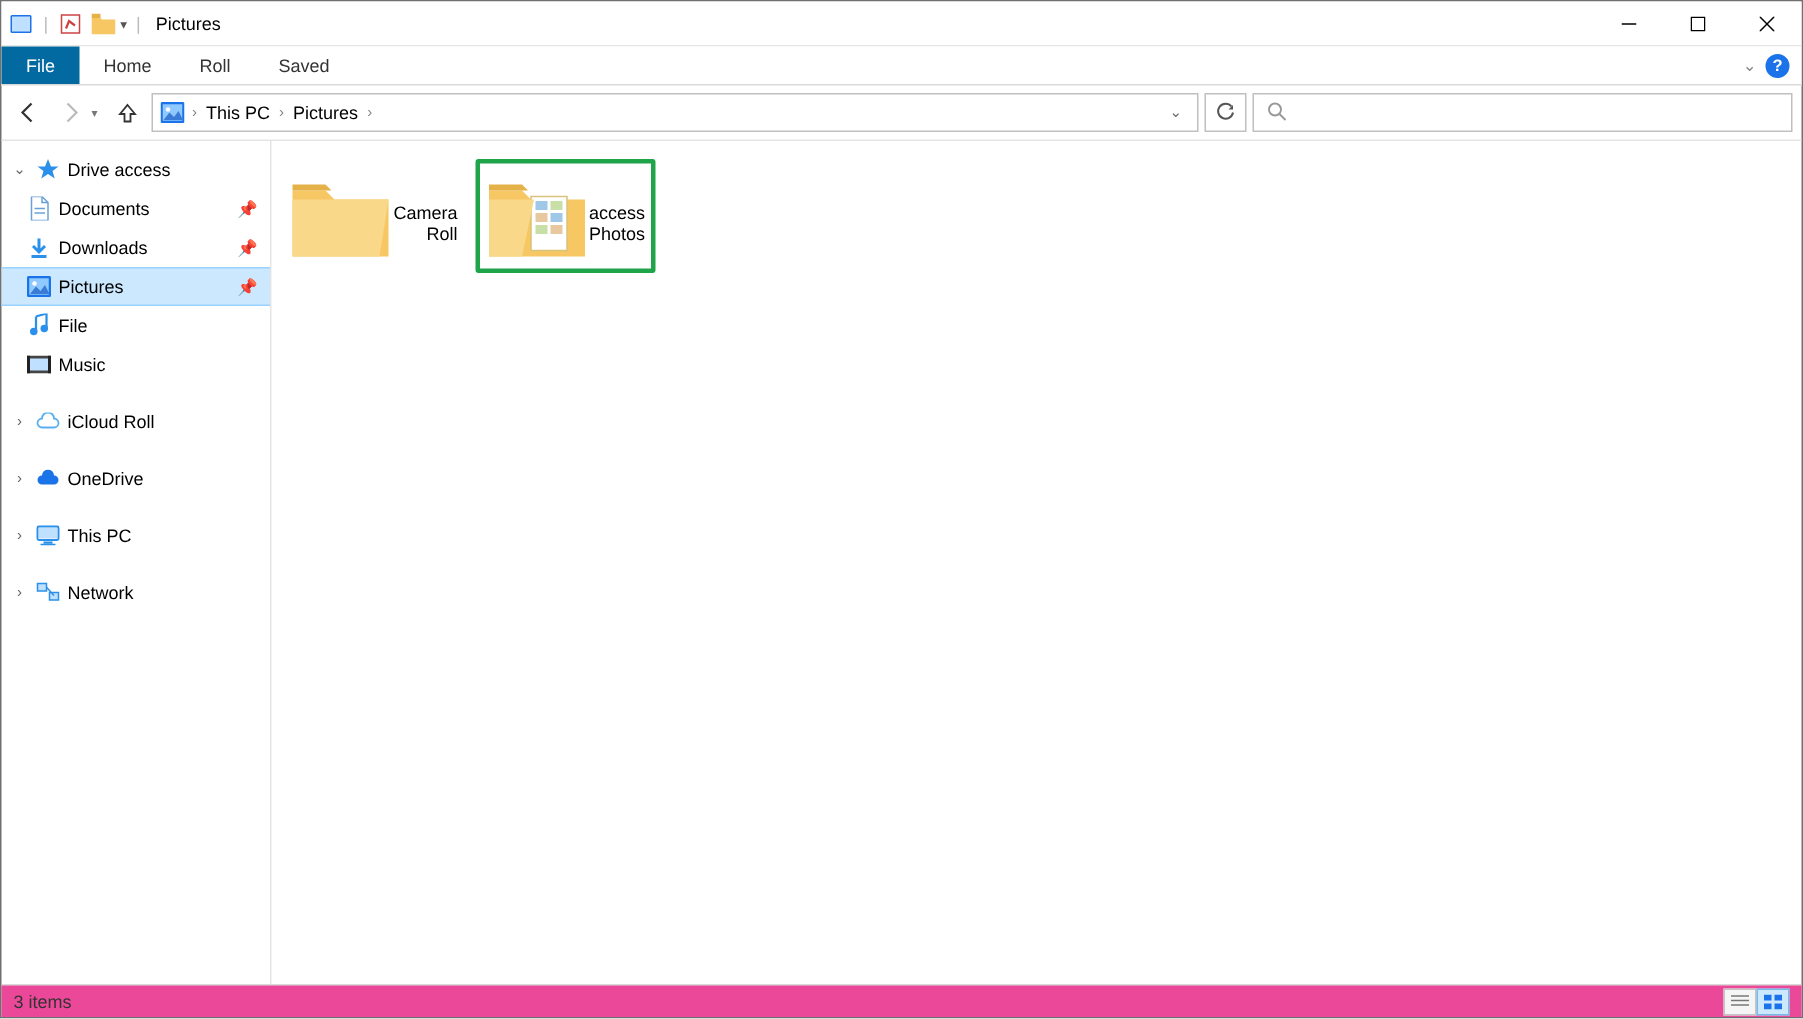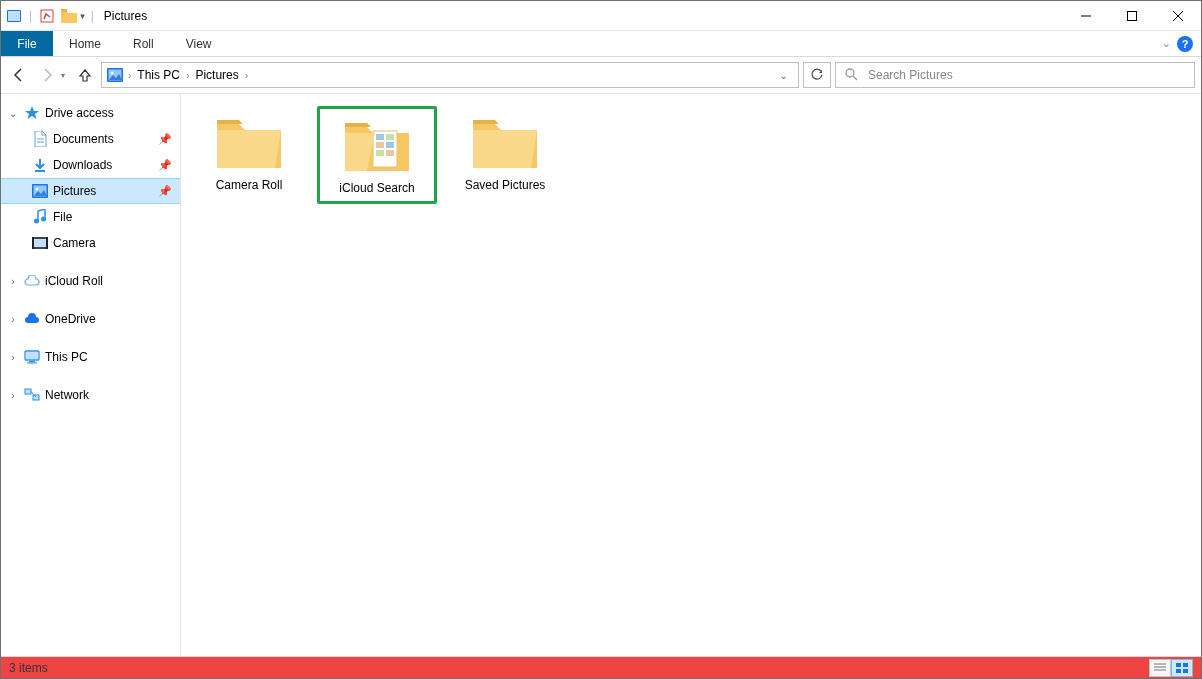--- a/index.html
+++ b/index.html
@@ -126,59 +126,59 @@
     padding: 6px 0;
     overflow-y:auto;
   }
   .tree-item {
     display:flex; align-items:center;
     height: 26px;
     padding-left: 6px;
     gap: 4px;
     font-size:12px;
   }
-  .tree-item.indent1 { padding-left: 30px; }
+  .tree-item.indent1 { padding-left: 16px; }
   .tree-item.top { padding-left: 6px; }
   .tree-item.selected { background:#cce8ff; border:1px solid #99d1ff; border-left:none; border-right:none; }
   .tree-chevron { width:12px; color:#666; font-size:10px; display:inline-flex; justify-content:center; }
   .tree-icon { width:18px; height:18px; display:flex; align-items:center; justify-content:center; }
   .tree-label { white-space:nowrap; }
   .pin-icon { margin-left:auto; margin-right:8px; color:#888; font-size:11px; }
 
   .tree-gap { height: 12px; }
 
   
   .content {
     flex:1; display:flex; align-content:flex-start; flex-wrap:wrap;
     padding: 12px 8px;
     gap: 8px 8px;
     overflow:auto;
   }
   .folder-item {
     width: 120px;
-    display:flex; flex-direction:column; align-items:center;
+    display:flex; flex-direction:row; align-items:center;
     padding: 8px 4px 6px 4px;
     text-align:right;
   }
   .folder-item.highlighted {
     border: 3px solid #1fa44a;
     border-radius: 2px;
   }
   .folder-icon-large { width:68px; height:56px; position:relative; }
   .folder-label { font-size:12px; margin-top:8px; line-height:1.2; }
 
   
   .statusbar {
     height: 22px;
     border-top:1px solid #d9d9d9;
     display:flex; align-items:center;
     padding: 0 8px;
     font-size:12px;
     color:#333;
-    background:#ef4444;
+    background:#ec4899;
   }
   .statusbar .views { margin-left:auto; display:flex; gap:0; }
   .view-toggle {
     width:22px; height:18px; border:1px solid #c4c4c4;
     display:flex; align-items:center; justify-content:center;
     font-size:10px; color:#555; background:#f5f5f5;
   }
   .view-toggle.active { background:#cce8ff; border-color:#7ab8e6; color:#1a73e8; }
 
 </style>
@@ -229,21 +229,21 @@
             <line x1="10" y1="0" x2="0" y2="10" stroke="#000" stroke-width="1"></line>
           </svg>
       </div>
     </div>
   </div>
 
   <div class="ribbon">
     <div class="ribbon-tab file">File</div>
     <div class="ribbon-tab">Home</div>
     <div class="ribbon-tab">Roll</div>
-    <div class="ribbon-tab">View</div>
+    <div class="ribbon-tab">Saved</div>
     <div class="ribbon-right">
       <span class="chevron-down">⌄</span>
       <span class="help-icon">?</span>
     </div>
   </div>
 
   <div class="navrow">
     <div class="nav-btn">
       <svg width="16" height="16" viewBox="0 0 16 16">
           <path d="M10 2 L4 8 L10 14" fill="none" stroke="#333" stroke-width="1.5"></path>
@@ -285,21 +285,20 @@
         </svg>
     </div>
 
     <div class="search-box">
       <span>
         <svg width="14" height="14" viewBox="0 0 14 14">
             <circle cx="6" cy="6" r="4" fill="none" stroke="#999" stroke-width="1.3"></circle>
             <line x1="9" y1="9" x2="13" y2="13" stroke="#999" stroke-width="1.3"></line>
           </svg>
       </span>
-      <input type="text" placeholder="Search Pictures" style="">
     </div>
   </div>
 
   <div class="body">
 
     <div class="sidebar">
 
       <div class="tree-item top">
         <span class="tree-chevron">⌄</span>
         <span class="tree-icon">
@@ -362,21 +361,21 @@
 
       <div class="tree-item indent1">
         <span class="tree-icon">
           <svg width="16" height="12" viewBox="0 0 16 12">
               <rect x="0" y="0" width="16" height="12" fill="#444"></rect>
               <rect x="2" y="2" width="12" height="8" fill="#bfe0ff"></rect>
               <rect x="0" y="0" width="2" height="12" fill="#222"></rect>
               <rect x="14" y="0" width="2" height="12" fill="#222"></rect>
             </svg>
         </span>
-        <span class="tree-label">Camera</span>
+        <span class="tree-label">Music</span>
       </div>
 
       <div class="tree-gap"></div>
 
       <div class="tree-item top">
         <span class="tree-chevron">›</span>
         <span class="tree-icon">
           <svg width="16" height="12" viewBox="0 0 16 12">
               <path d="M4 10 A3 3 0 0 1 4 4 A4 4 0 0 1 12 4 A3 3 0 0 1 12 10 Z" fill="#fff" stroke="#5ab0ee" stroke-width="1.2"></path>
             </svg>
@@ -448,33 +447,23 @@
             <rect x="30" y="14" width="24" height="36" fill="#fff" stroke="#d9c27a"></rect>
             <rect x="33" y="17" width="8" height="6" fill="#9fc8e8"></rect>
             <rect x="43" y="17" width="8" height="6" fill="#c8e0a8"></rect>
             <rect x="33" y="25" width="8" height="6" fill="#e8c89f"></rect>
             <rect x="43" y="25" width="8" height="6" fill="#9fc8e8"></rect>
             <rect x="33" y="33" width="8" height="6" fill="#c8e0a8"></rect>
             <rect x="43" y="33" width="8" height="6" fill="#e8c89f"></rect>
             <path d="M2 16 L32 16 L24 54 L2 54 Z" fill="#f9d889"></path>
           </svg>
         </span>
-        <span class="folder-label">iCloud Search</span>
-      </div>
-
-      <div class="folder-item">
-        <span class="folder-icon-large">
-          <svg width="68" height="56" viewBox="0 0 68 56">
-            <path d="M2 10 L24 10 L30 16 L66 16 L66 54 L2 54 Z" fill="#f6c763"></path>
-            <path d="M2 6 L24 6 L28 10 L2 10 Z" fill="#e5b24a"></path>
-            <path d="M2 16 L66 16 L60 54 L2 54 Z" fill="#f9d889"></path>
-          </svg>
-        </span>
-        <span class="folder-label">Saved Pictures</span>
-      </div>
+        <span class="folder-label">access Photos</span>
+      </div>
+
 
     </div>
   </div>
 
   <div class="statusbar">
     <span>3 items</span>
     <div class="views">
       <div class="view-toggle">
         <svg width="12" height="10" viewBox="0 0 12 10">
             <line x1="0" y1="1" x2="12" y2="1" stroke="#777"></line>

